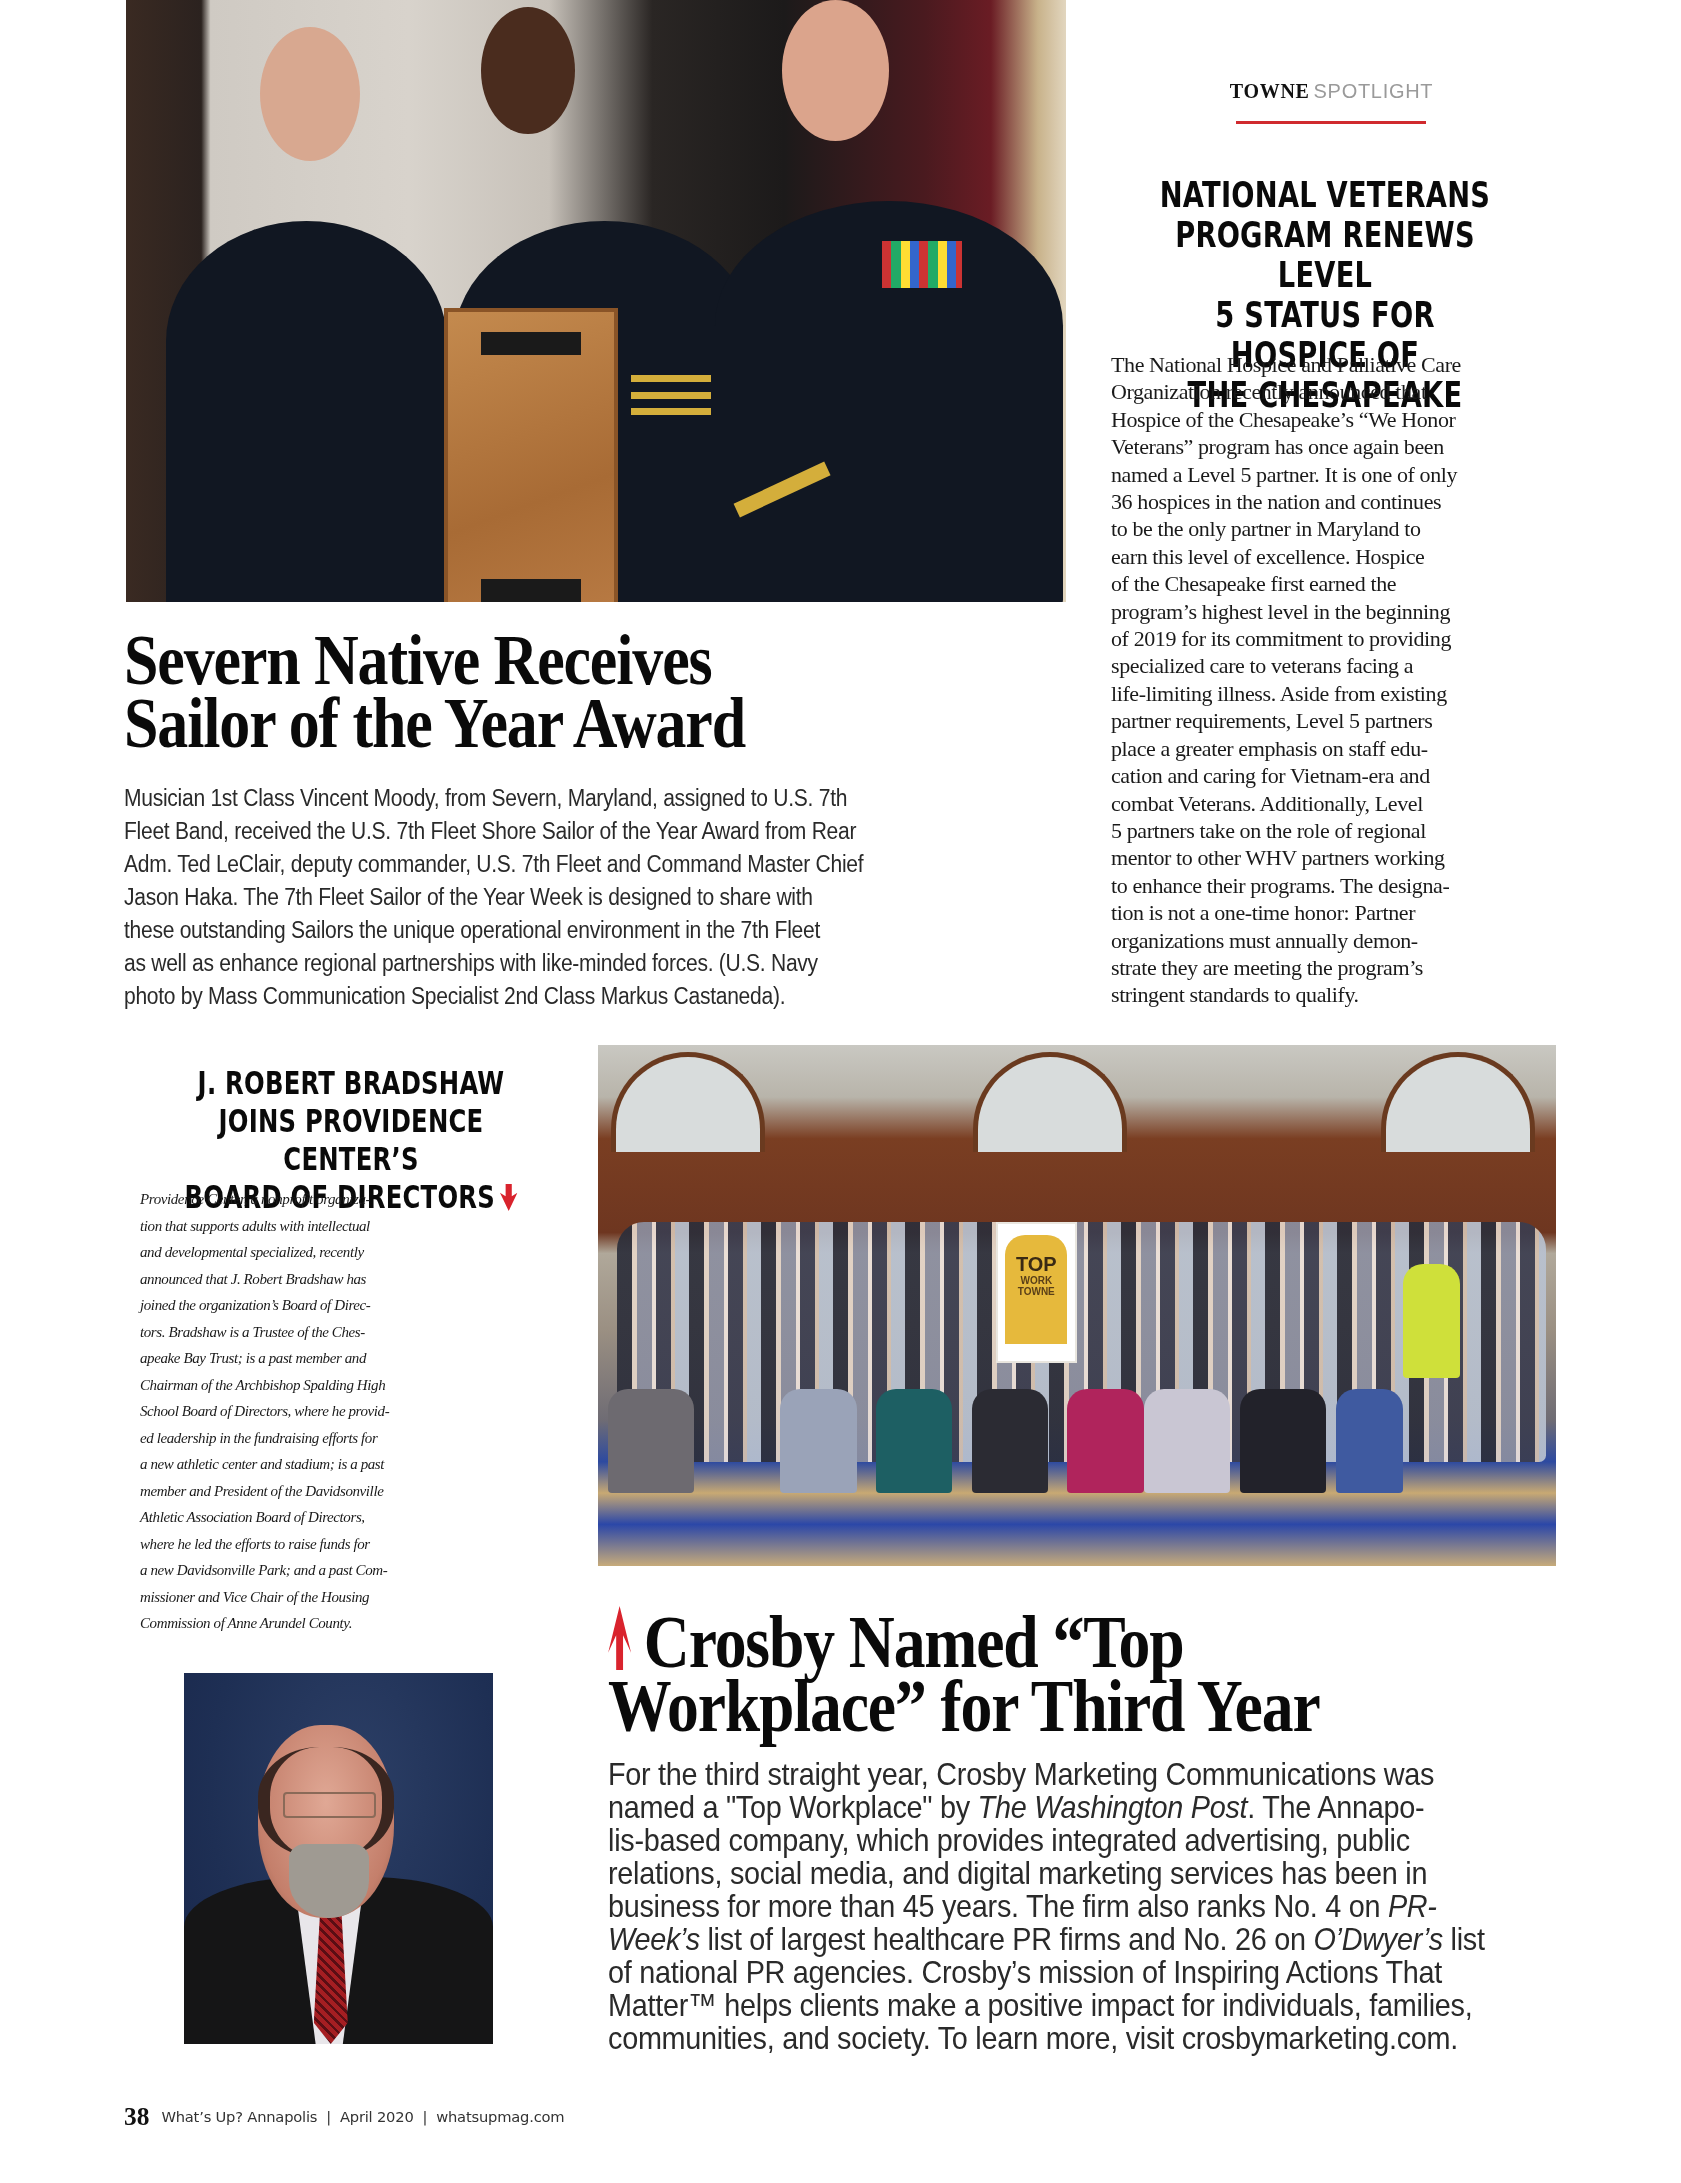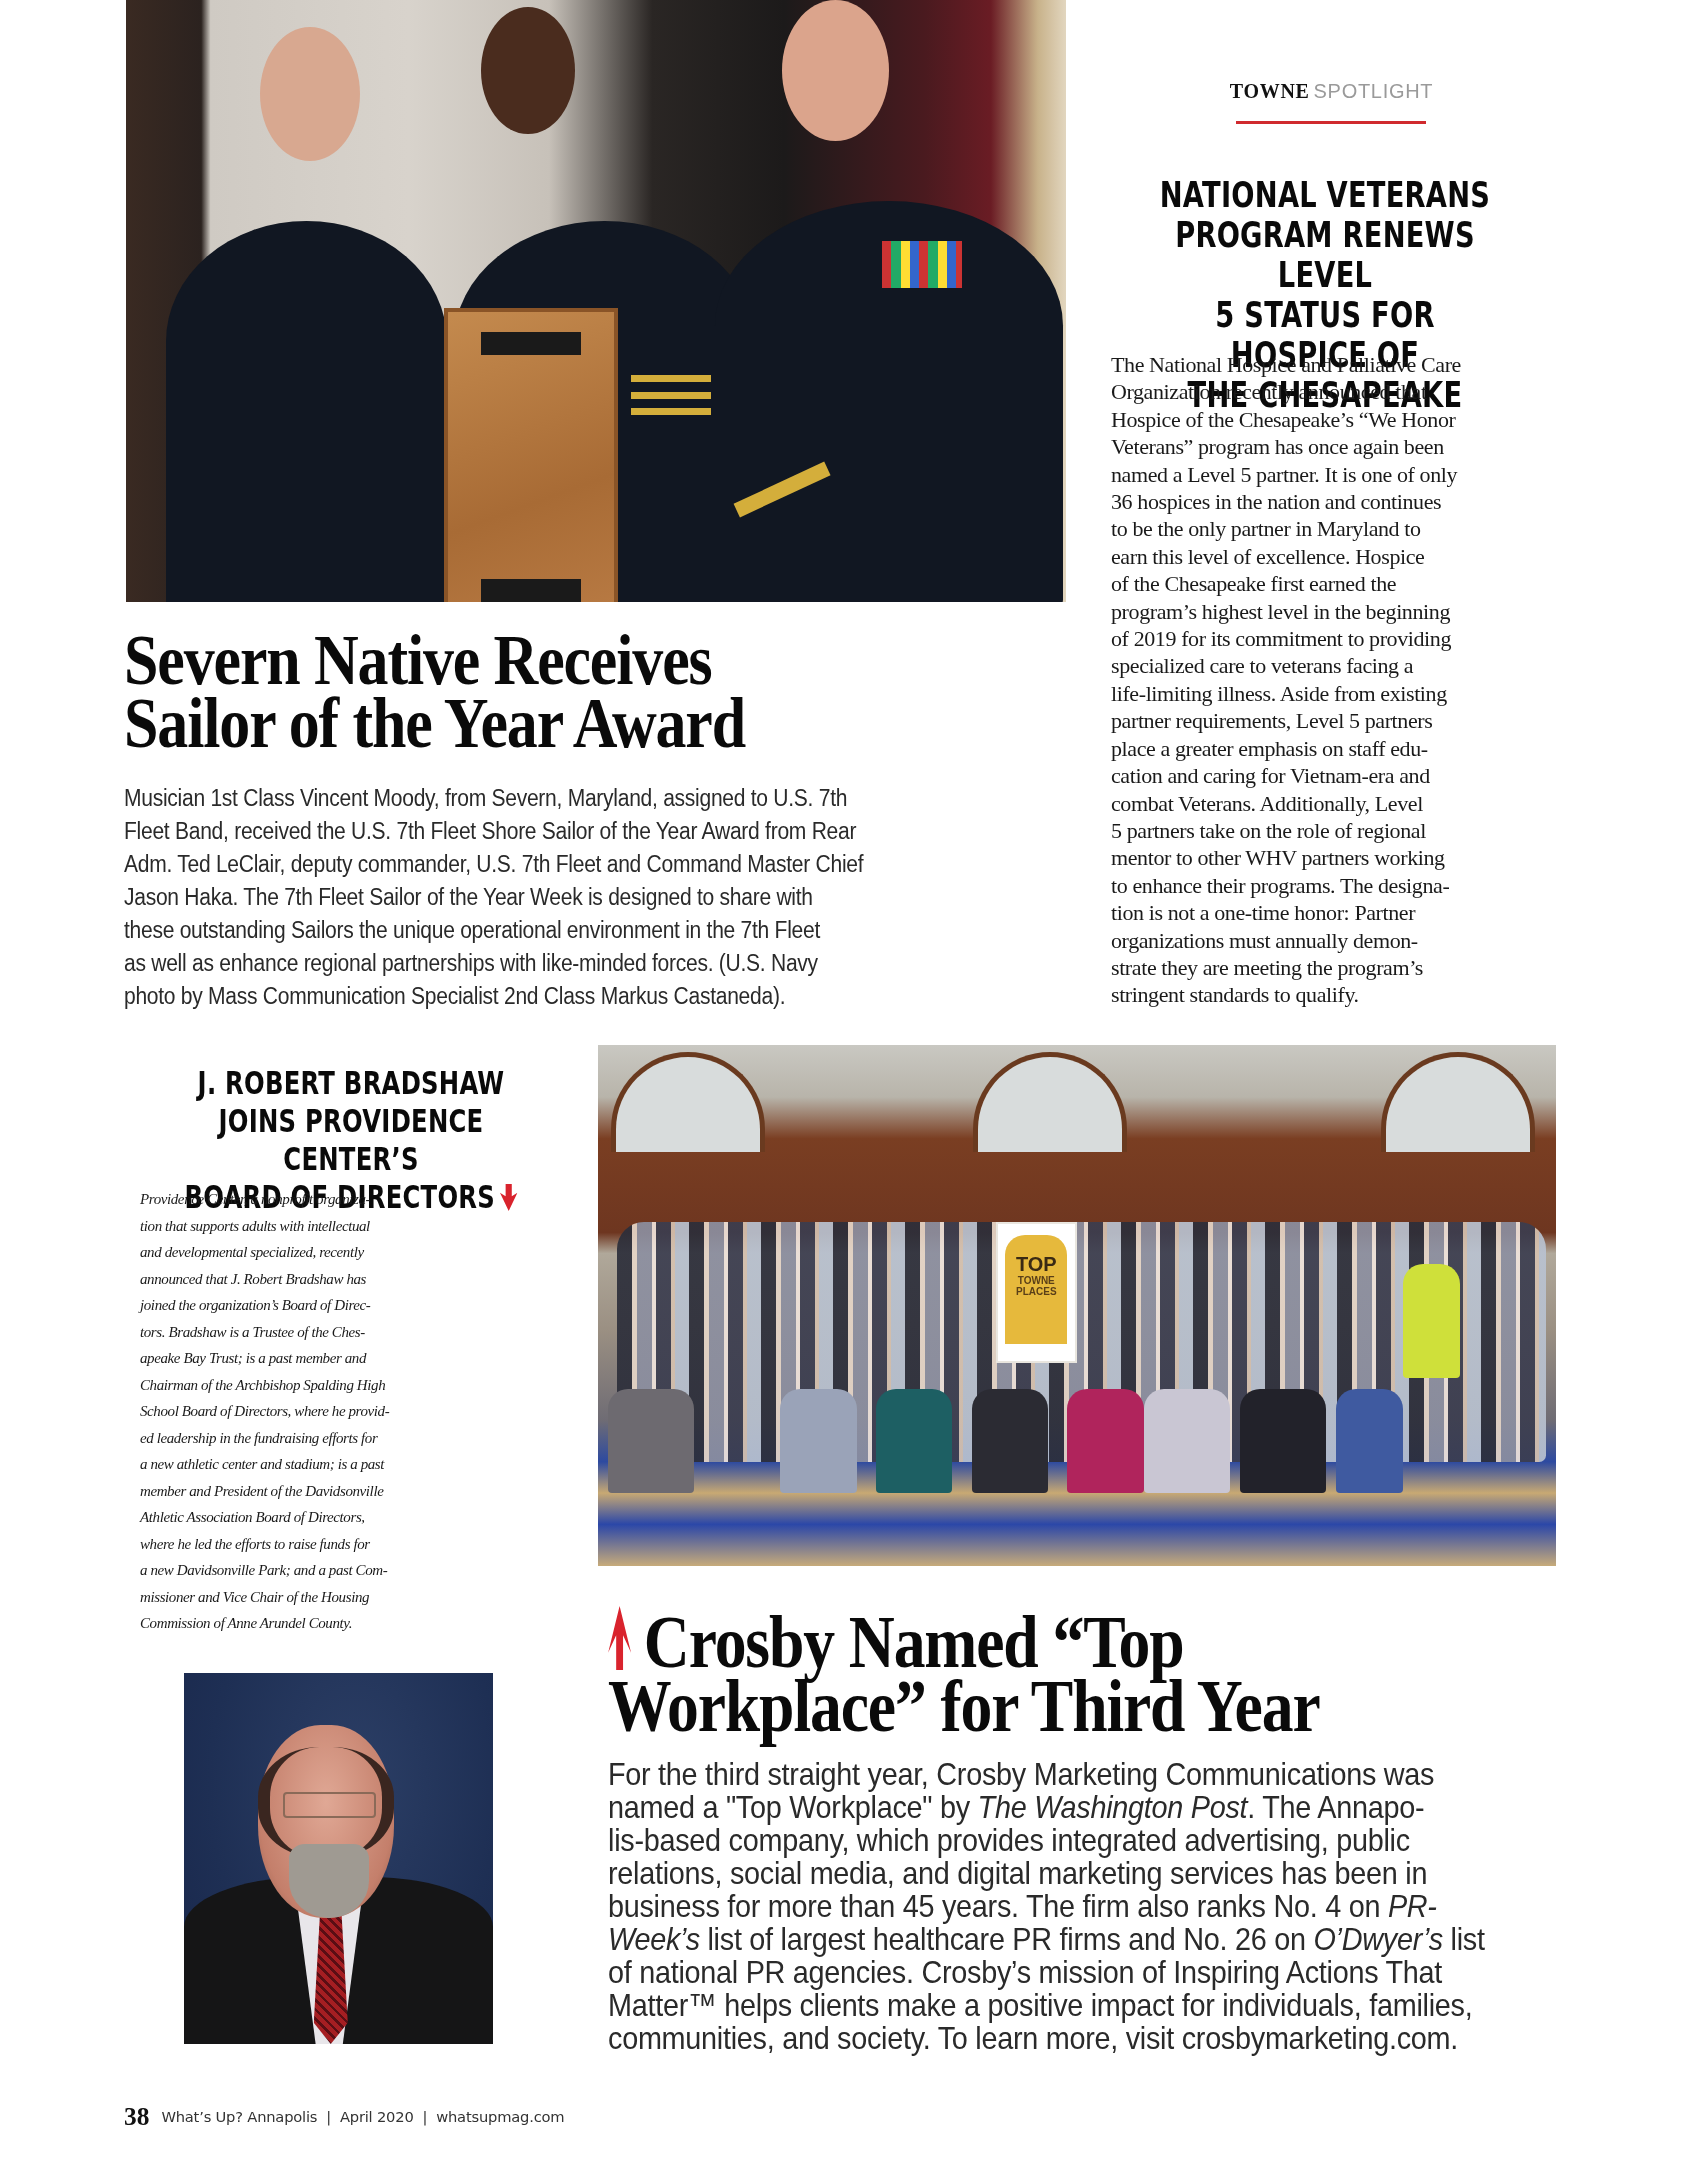--- a/index.html
+++ b/index.html
@@ -208,21 +208,21 @@
   <div class="kneel" style="left:29%;width:8%;background:#1d5f63;"></div>
   <div class="kneel" style="left:39%;width:8%;background:#2b2b33;"></div>
   <div class="kneel" style="left:49%;width:8%;background:#b0245c;"></div>
   <div class="kneel" style="left:57%;width:9%;background:#c9c6d3;"></div>
   <div class="kneel" style="left:67%;width:9%;background:#22222a;"></div>
   <div class="kneel" style="left:77%;width:7%;background:#3f5aa0;"></div>
   <div class="kneel" style="left:84%;top:42%;width:6%;height:22%;background:#cfe03a;"></div>
   <div class="sign">
     <div class="inner">
       <span class="t1">TOP</span>
-      <span class="t2">TOWNE PLACES</span>
+      <span class="t2">WORK TOWNE</span>
     </div>
   </div>
 </div>
 
 <div id="crosby-headline" class="abs display-head">
   <div><svg class="arrow-up" viewBox="0 0 40 96">
         <path d="M20 0 L40 70 L26 44 V96 H14 V44 L0 70 Z" fill="#d9232d"></path>
       </svg><span>Crosby Named “Top</span></div>
   <div>Workplace” for Third Year</div>
 </div>

